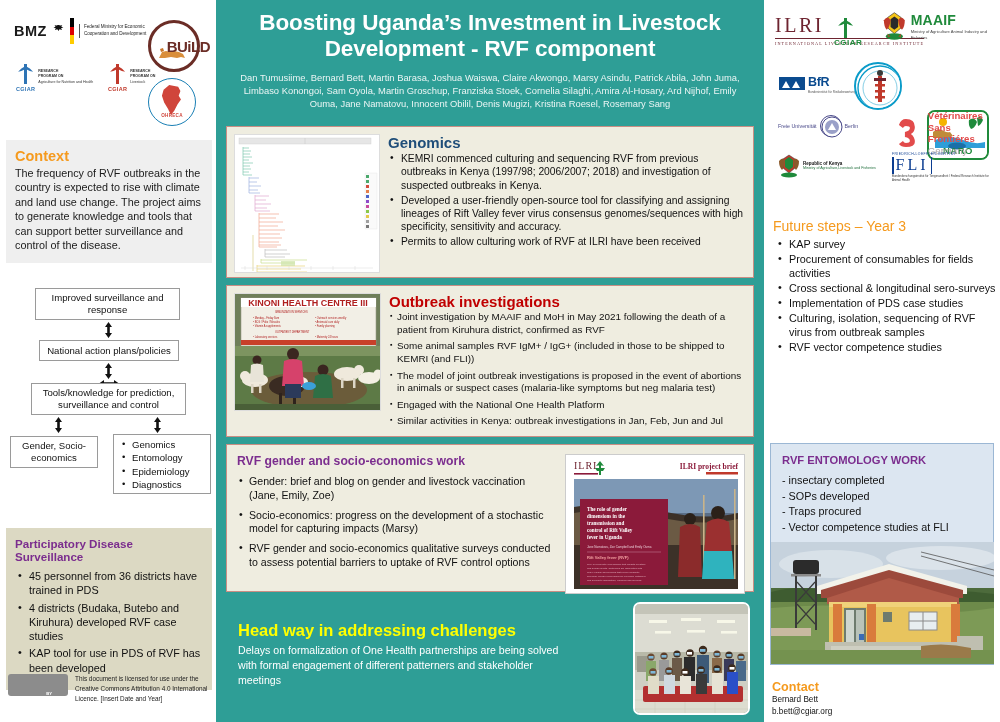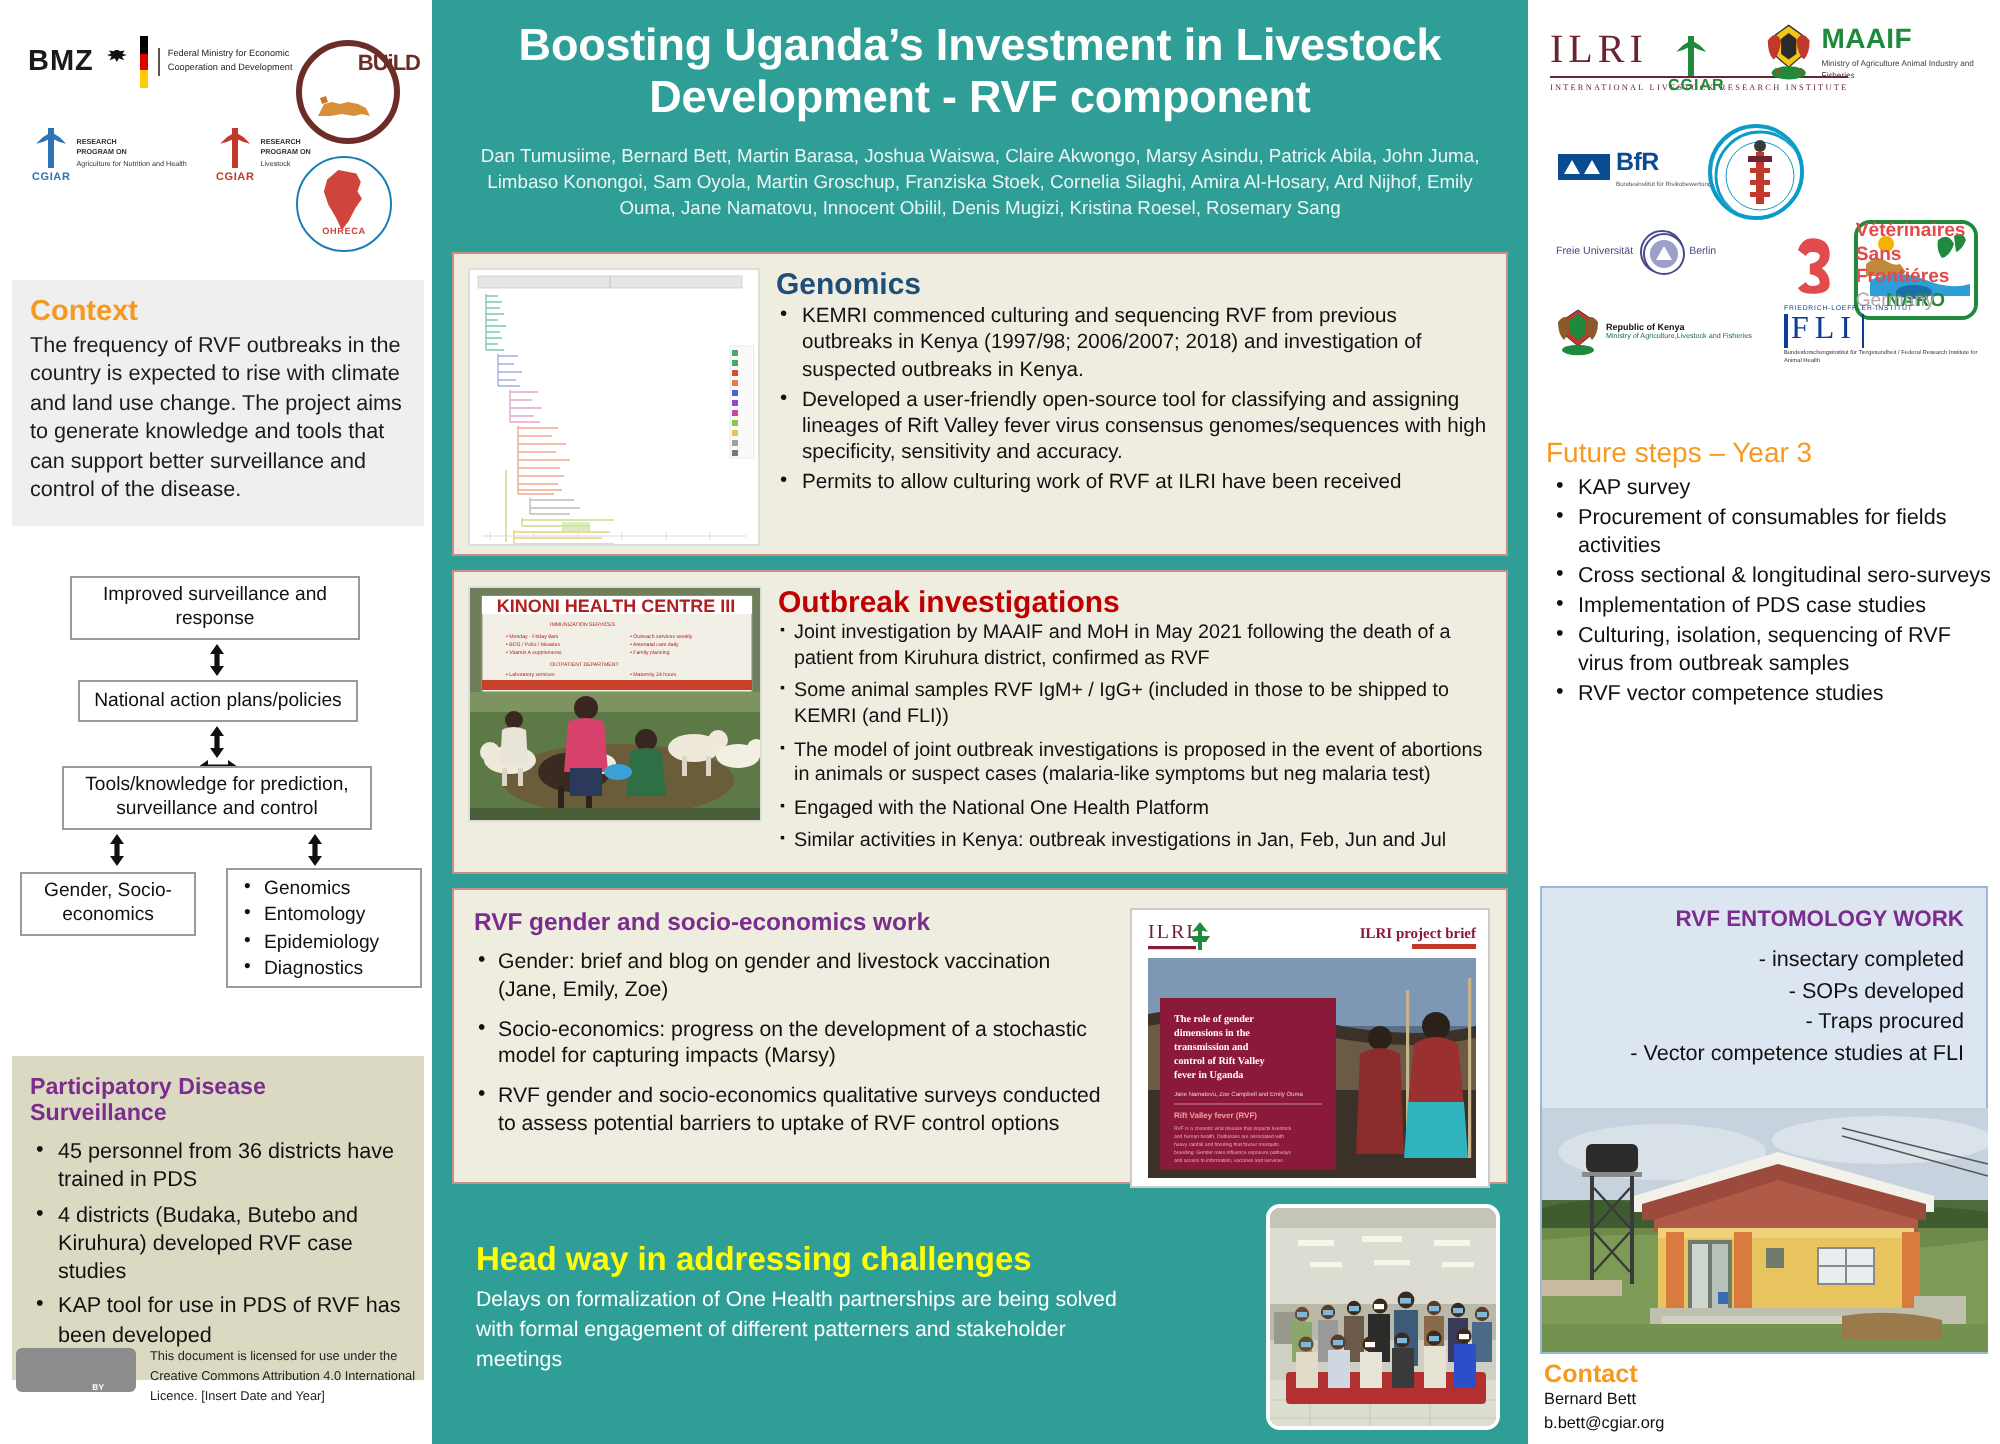--- a/index.html
+++ b/index.html
@@ -31,21 +31,21 @@
   .cgiar-logo { position:absolute; display:flex; align-items:center; gap:3px; }
   .cg-leaf { width: 17px; height: 24px; position: relative; }
   .cg-leaf::before { content:""; position:absolute; left:7px; top:2px; width:3px; height:20px; background: currentColor; }
   .cg-leaf::after { content:""; position:absolute; left:1px; top:4px; width:15px; height:13px;
       background: currentColor; clip-path: polygon(0 45%,22% 20%,50% 0,78% 20%,100% 45%,78% 38%,50% 24%,22% 38%); }
   .cg-txt { font-size: 3.6px; line-height:1.4; color:#333; }
   .cg-word { font-size: 5.5px; font-weight:700; letter-spacing:.3px; }
 
   .build-logo { position: absolute; left: 148px; top: 20px; width: 52px; height: 52px;
       border: 3.5px solid #6B2D26; border-radius: 50%; background:#fff; }
-  .build-logo .bl-txt { position:absolute; right:-13px; top:3px; font-size:11px; font-weight:700; color:#6B2D26; letter-spacing:-.5px; }
+  .build-logo .bl-txt { position:absolute; right:-13px; top:15px; font-size:15px; font-weight:700; color:#6B2D26; letter-spacing:-.5px; }
   .build-logo .bl-cow { position:absolute; left:6px; bottom:9px; width:30px; height:13px; }
 
   .ohreca-logo { position:absolute; left:148px; top:78px; width:48px; height:48px;
       border: 1.5px solid #1a7fb5; border-radius:50%; background:#fff; overflow:hidden; }
   .ohreca-logo .africa { position:absolute; left:9px; top:6px; width:28px; height:30px; background:#D0453B;
       clip-path: polygon(40% 0,72% 6%,80% 20%,74% 36%,82% 48%,70% 64%,58% 86%,46% 100%,36% 80%,22% 58%,14% 36%,20% 16%); }
   .ohreca-logo .oh-label { position:absolute; left:0; right:0; bottom:7px; text-align:center; font-size:4.6px; font-weight:700; color:#D0453B; letter-spacing:.3px; }
 
   .ctx-box { position:absolute; left:6px; top:140px; width: 206px; background:#EFEFEF; padding:8px 9px 10px; }
   .ctx-title { color:#F59A1E; font-weight:700; font-size:14.5px; margin-bottom:2px; }
@@ -163,21 +163,21 @@
   .fli-word { font-size:16px; font-weight:400; color:#0B3D91; letter-spacing:3px; font-family:"Liberation Serif", serif; }
   .fli-sub { font-size:2.9px; color:#333; line-height:1.5; }
 
   .future-box { position:absolute; left:9px; top:218px; width:224px; }
   .future-title { color:#F59A1E; font-weight:400; font-size:14px; margin-bottom:3px; }
   .future-list { list-style:none; font-size:10.8px; line-height:1.3; color:#111; }
   .future-list li { position:relative; padding-left:16px; margin-bottom:1px; }
   .future-list li::before { content:"•"; position:absolute; left:5px; top:-1px; }
 
   .ento-box { position:absolute; left:770px; top:443px; width:224px; border:1px solid #9BB7D4; background:#DCE6F1; }
-  .ento-head { padding:10px 11px 18px;text-align:right; }
+  .ento-head { padding:10px 11px 6px; }
   .ento-title { color:#7B2D8E; font-weight:700; font-size:11.2px; margin-bottom:7px; }
   .ento-list { list-style:none; font-size:10.8px; line-height:1.45; color:#111; }
 
   .contact { position:absolute; left:772px; top:680px; width:220px; }
   .contact-title { color:#F59A1E; font-weight:700; font-size:12.6px; }
   .contact-line { font-size:8.2px; color:#111; line-height:1.42; }
 </style>
 </head>
 <body>
 

